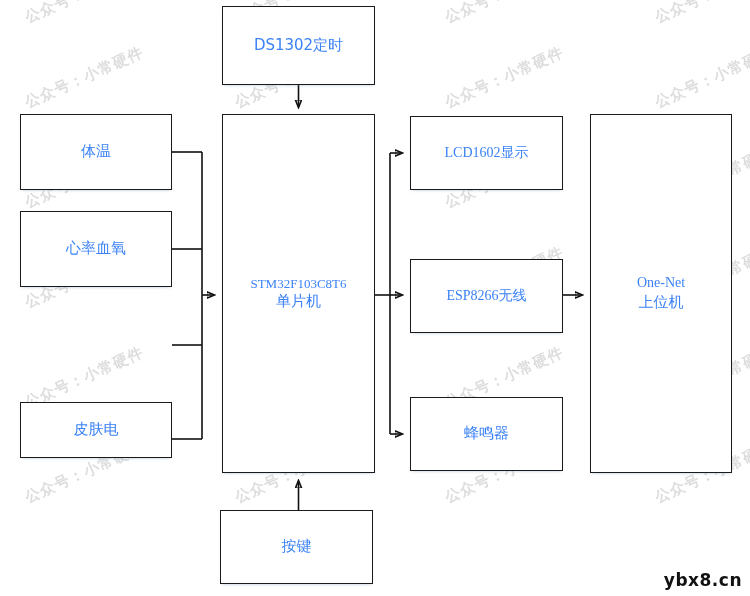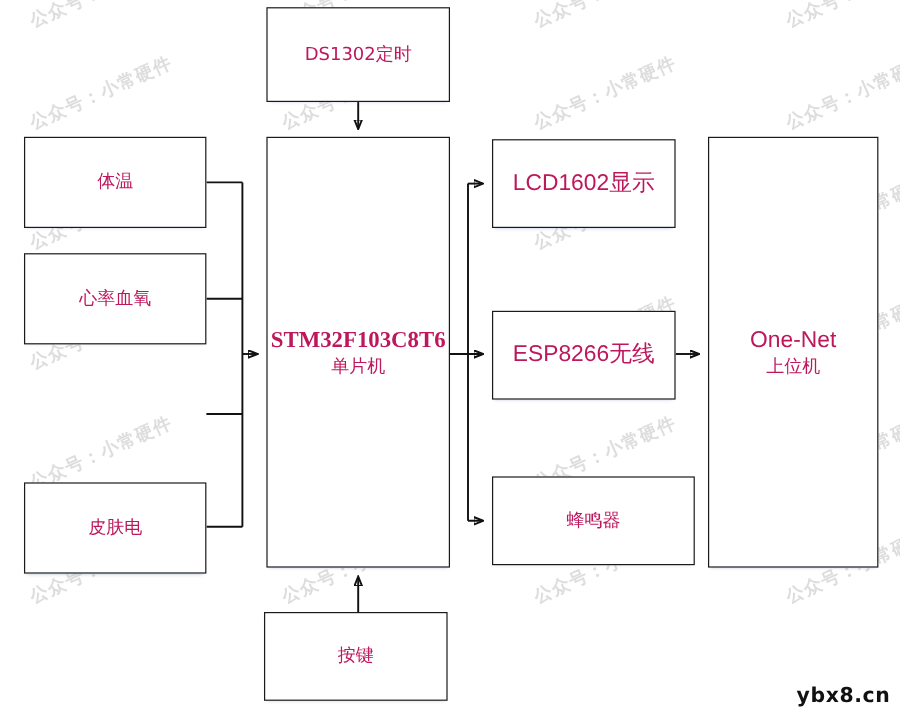--- a/index.html
+++ b/index.html
@@ -44,34 +44,33 @@
     background:#ffffff;
     display:flex;
     align-items:center;
     justify-content:center;
     flex-direction:column;
     text-align:center;
     z-index:10;
     box-shadow:0 2px 3px -2px rgba(120,150,190,.55);
   }
   .node .lbl{
-    color:#be185d;
+    color:#3b82f6;
     line-height:1.32;
     font-size:15px;
     font-family:"DejaVu Sans","Liberation Sans",sans-serif;
     text-align:center;
   }
   .node .lbl.latin{
     font-family:"Liberation Serif","DejaVu Serif",serif;
-    font-size:19px;
-    font-weight:bold;
+    font-size:13px;
   }
   .node .lbl.sans-latin{
-    font-family:Liberation Sans, sans-serif;
-    font-size:19px;
+    font-family:Liberation Serif, serif;
+    font-size:14px;
   }
 
   
   #wires{
     position:absolute;left:0;top:0;
     width:750px;height:596px;
     z-index:8;
     pointer-events:none;
   }
   #wires path,#wires line{
@@ -168,38 +167,38 @@
 
   <div class="node" id="n-heart" style="left: 20px; top: 211px; width: 152px; height: 76px;">
     <span class="lbl">心率血氧</span>
   </div>
 
   <div class="node" id="n-temp" style="left: 20px; top: 114px; width: 152px; height: 76px;">
     <span class="lbl">体温</span>
   </div>
 
 
-  <div class="node" id="n-skin" style="left: 20px; top: 402px; width: 152px; height: 76px;">
+  <div class="node" id="n-skin" style="left: 20px; top: 402px; width: 152px; height: 56px;">
     <span class="lbl">皮肤电</span>
   </div>
 
   <div class="node" id="n-mcu" style="left: 222px; top: 114px; width: 153px; height: 359px;">
     <span class="lbl latin">STM32F103C8T6</span>
     <span class="lbl">单片机</span>
   </div>
 
   <div class="node" id="n-lcd" style="left: 410px; top: 116px; width: 153px; height: 74px;">
     <span class="lbl sans-latin">LCD1602显示</span>
   </div>
 
   <div class="node" id="n-esp" style="left: 410px; top: 259px; width: 153px; height: 74px;">
     <span class="lbl sans-latin">ESP8266无线</span>
   </div>
 
-  <div class="node" id="n-buzzer" style="left: 410px; top: 397px; width: 169px; height: 74px;">
+  <div class="node" id="n-buzzer" style="left: 410px; top: 397px; width: 153px; height: 74px;">
     <span class="lbl">蜂鸣器</span>
   </div>
 
   <div class="node" id="n-cloud" style="left: 590px; top: 114px; width: 142px; height: 359px;">
     <span class="lbl sans-latin">One-Net</span>
     <span class="lbl">上位机</span>
   </div>
 
   <div class="node" id="n-button" style="left: 220px; top: 510px; width: 153px; height: 74px;">
     <span class="lbl">按键</span>

